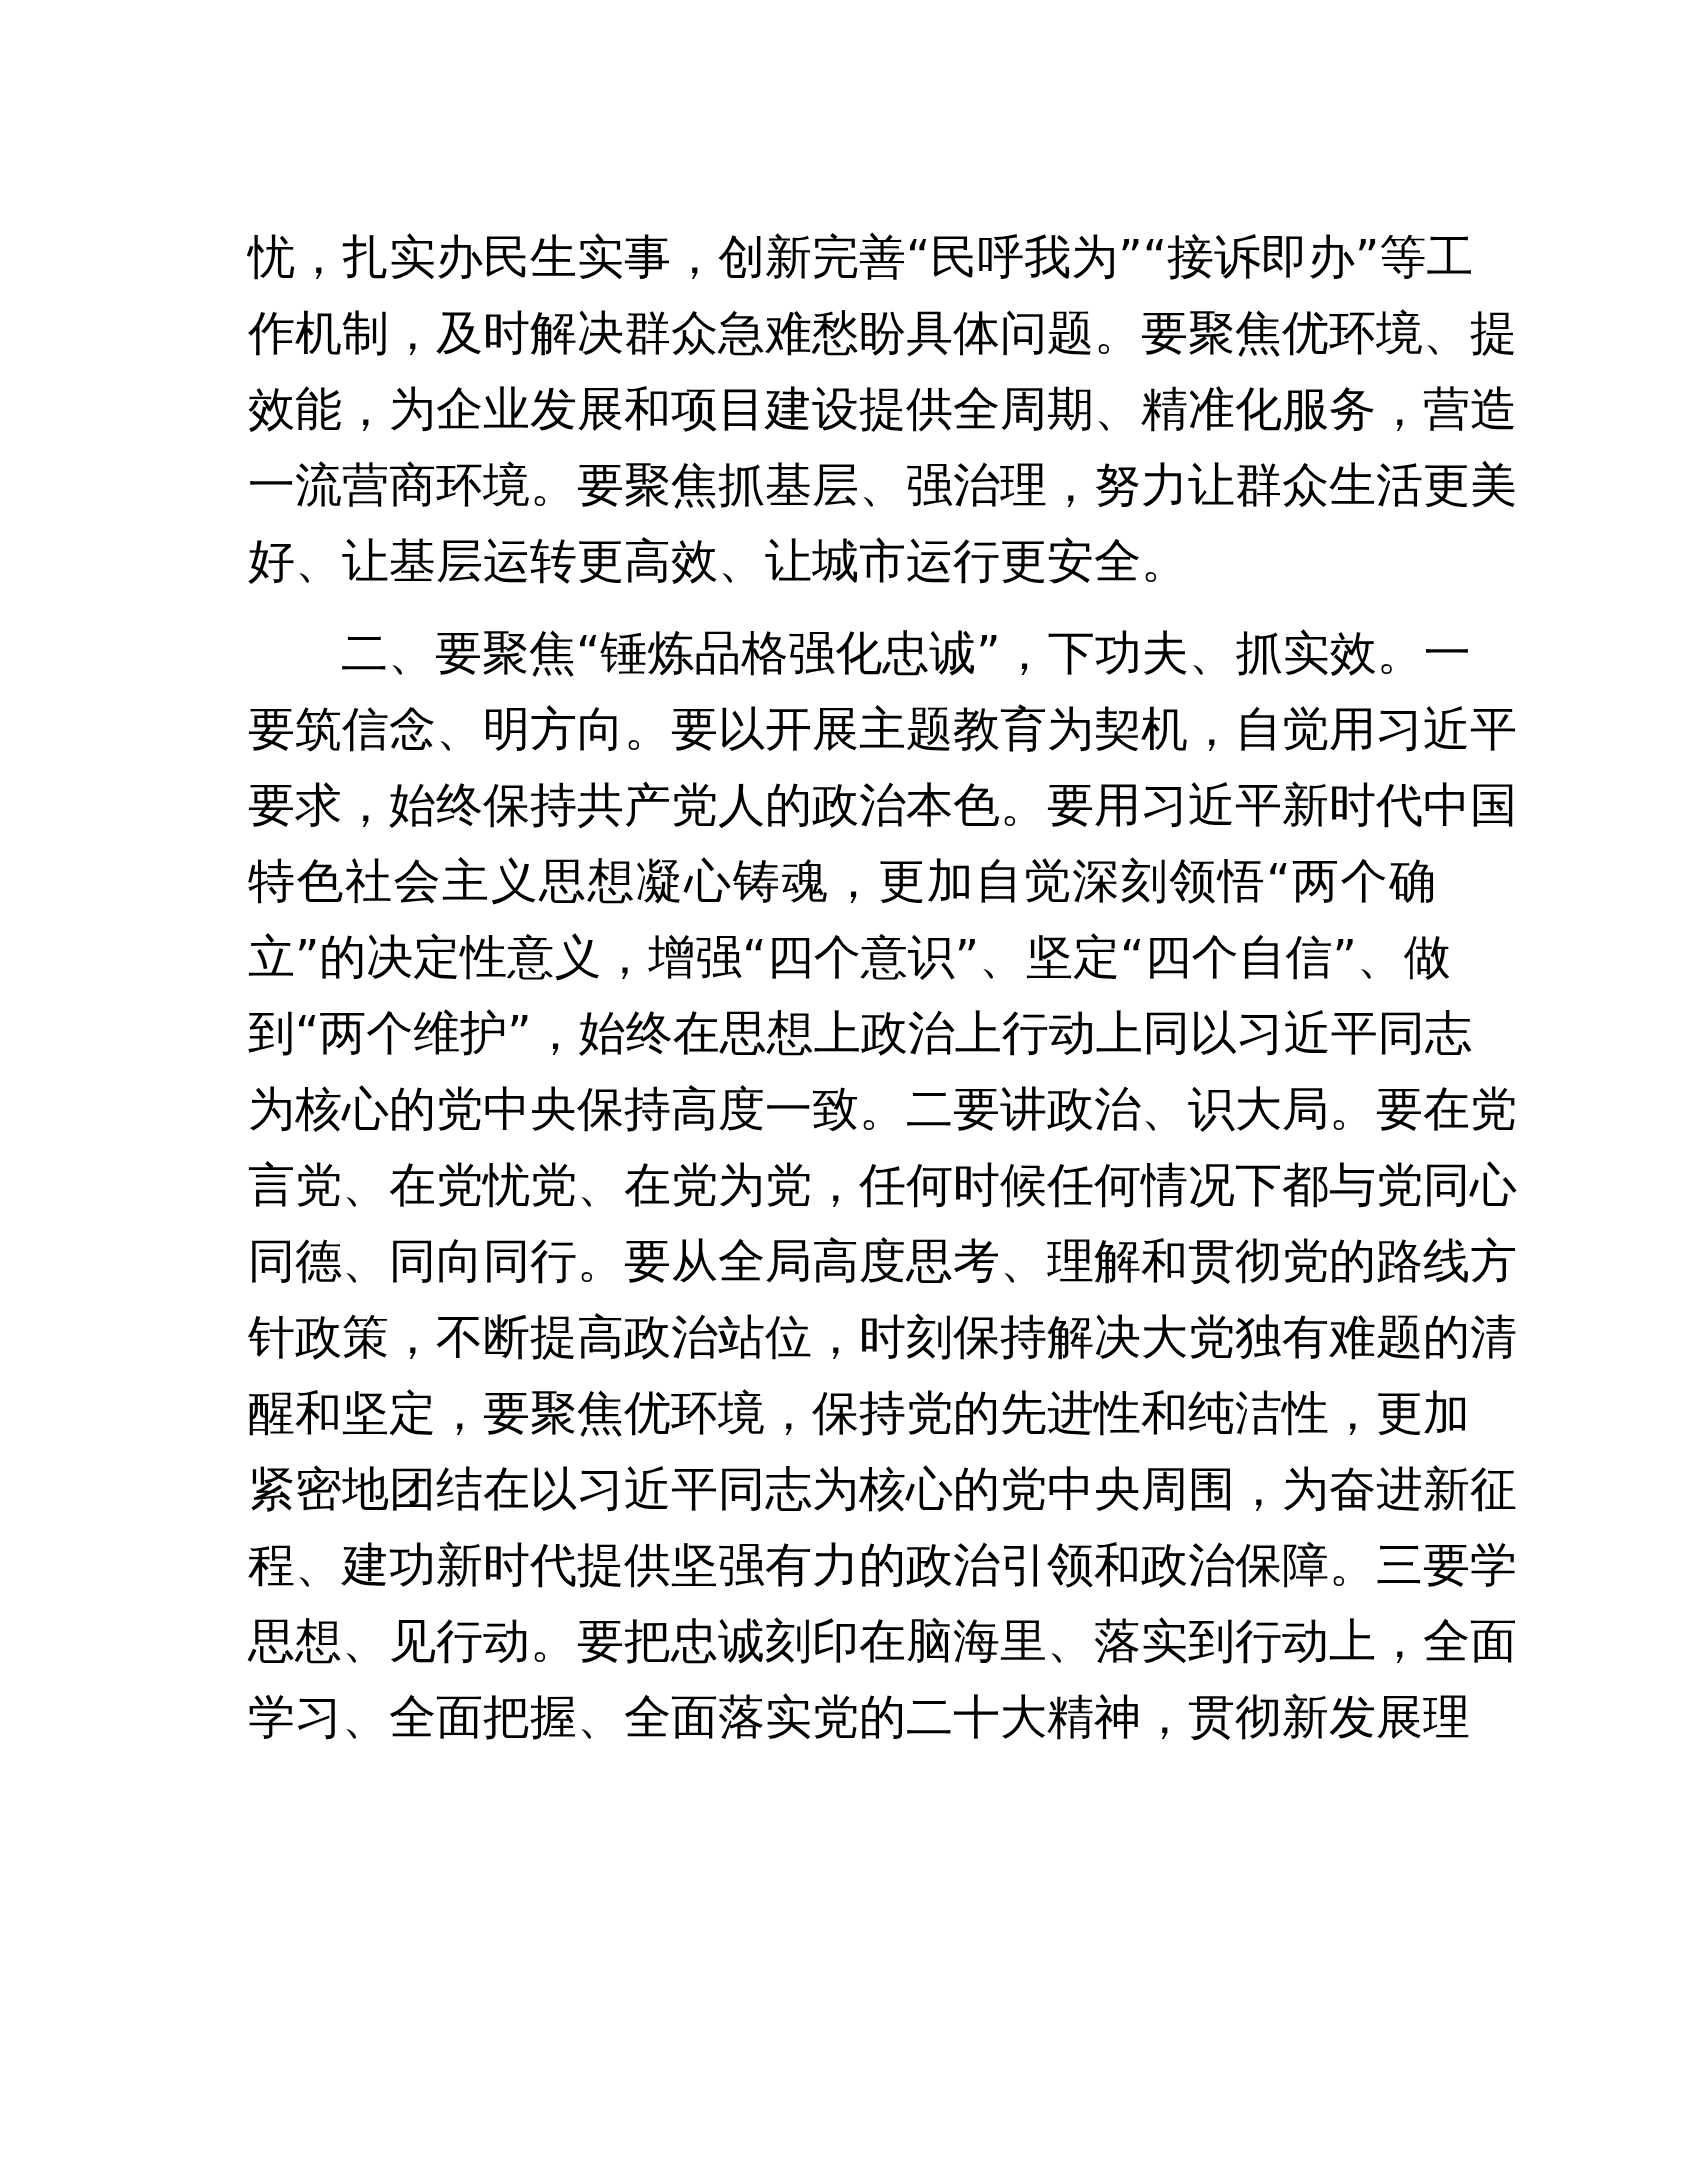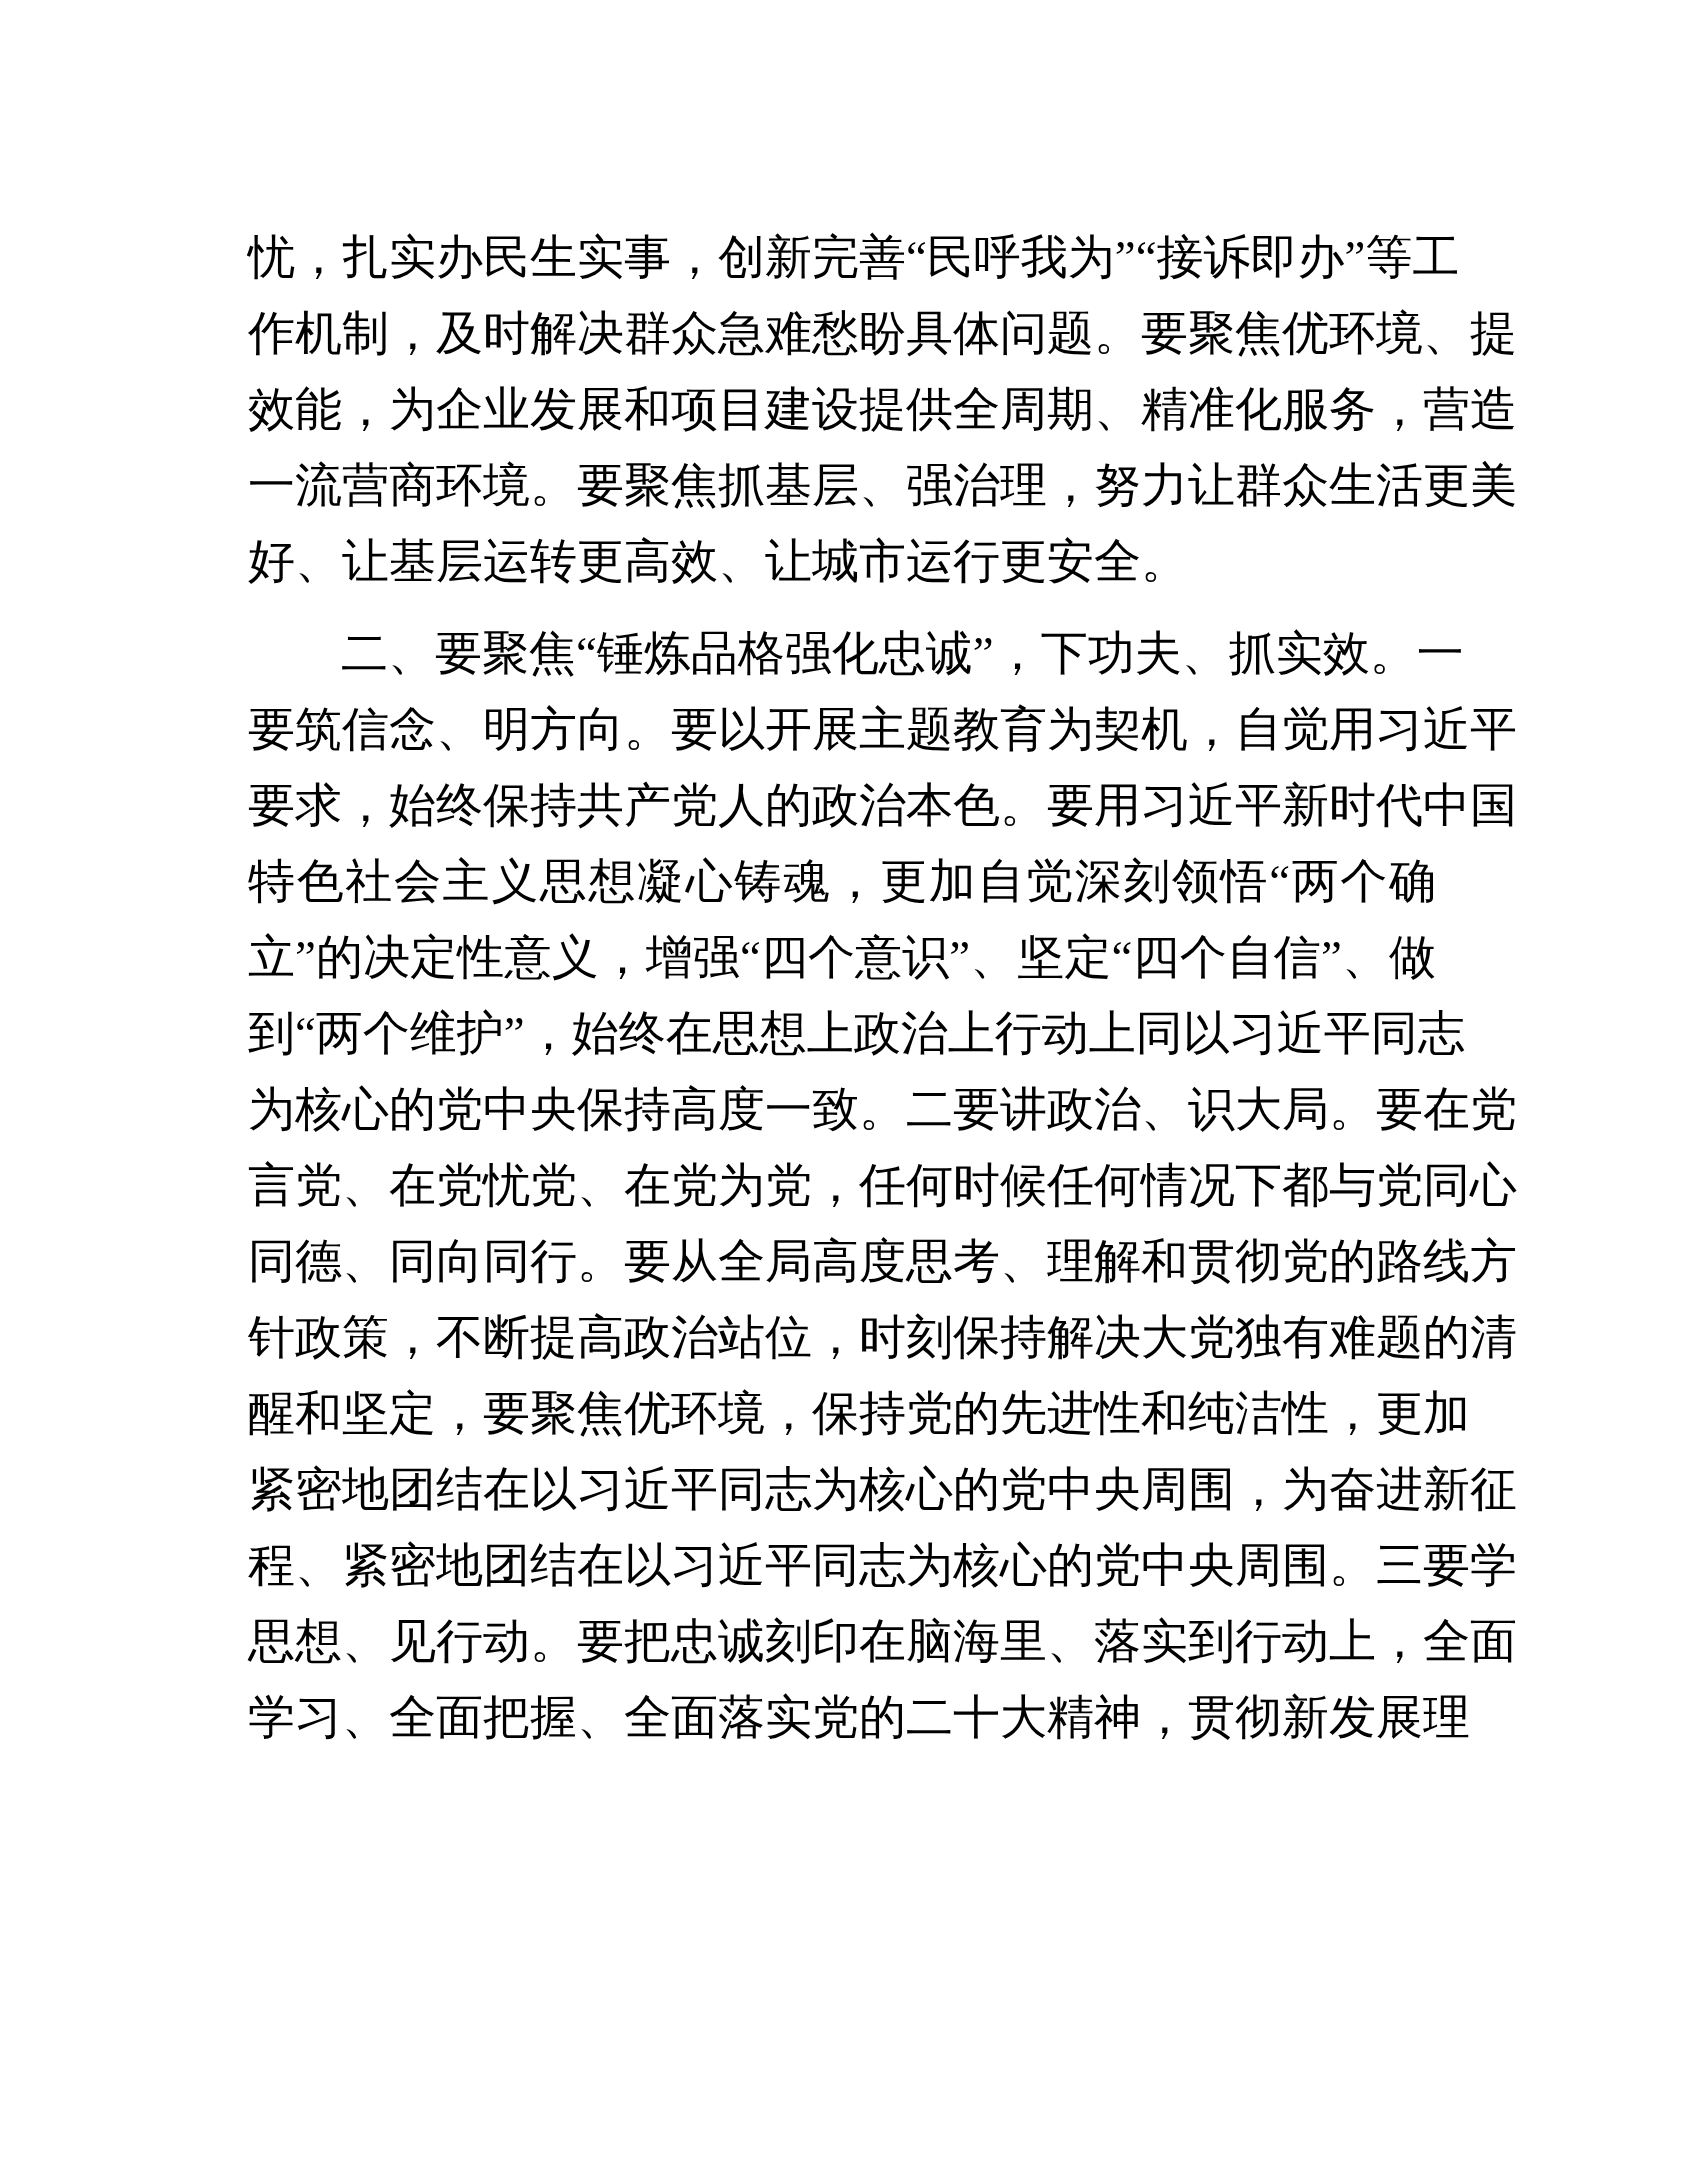--- a/index.html
+++ b/index.html
@@ -13,21 +13,20 @@
       position: relative;
       overflow: hidden;
       font-family: "DejaVu Sans", "Liberation Sans", sans-serif;
       color: #000000;
     }
     .page {
       position: absolute;
       left: 248px;
       top: 219px;
       width: 1188px;
-      font-family: Liberation Serif, serif;
     }
     .line {
       display: block;
       height: 76px;
       line-height: 76px;
       font-size: 47px;
       white-space: nowrap;
       text-align: justify;
       text-align-last: justify;
       letter-spacing: 0px;
@@ -64,19 +63,19 @@
     <span class="line">要求，始终保持共产党人的政治本色。要用习近平新时代中国</span>
     <span class="line">特色社会主义思想凝心铸魂，更加自觉深刻领悟“两个确</span>
     <span class="line">立”的决定性意义，增强“四个意识”、坚定“四个自信”、做</span>
     <span class="line">到“两个维护”，始终在思想上政治上行动上同以习近平同志</span>
     <span class="line">为核心的党中央保持高度一致。二要讲政治、识大局。要在党</span>
     <span class="line">言党、在党忧党、在党为党，任何时候任何情况下都与党同心</span>
     <span class="line">同德、同向同行。要从全局高度思考、理解和贯彻党的路线方</span>
     <span class="line">针政策，不断提高政治站位，时刻保持解决大党独有难题的清</span>
     <span class="line">醒和坚定，要聚焦优环境，保持党的先进性和纯洁性，更加</span>
     <span class="line">紧密地团结在以习近平同志为核心的党中央周围，为奋进新征</span>
-    <span class="line">程、紧密地团结在以习近平同志为核心的党中央周围。三要学</span>
+    <span class="line">程、建功新时代提供坚强有力的政治引领和政治保障。三要学</span>
     <span class="line">思想、见行动。要把忠诚刻印在脑海里、落实到行动上，全面</span>
     <span class="line">学习、全面把握、全面落实党的二十大精神，贯彻新发展理</span>
   </div>
 
 </div>
 
 
 </body></html>

